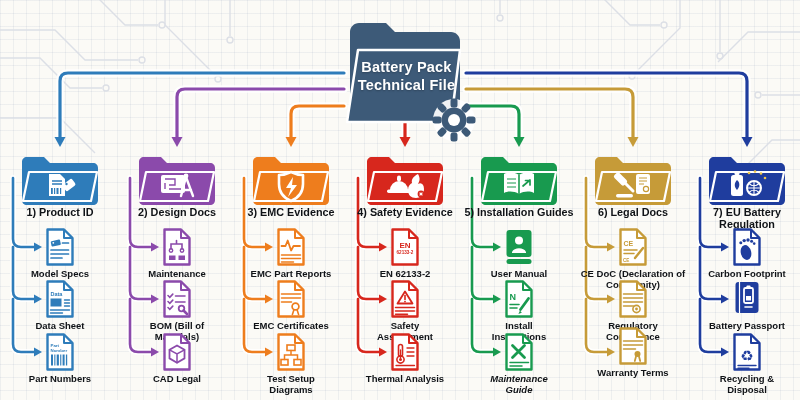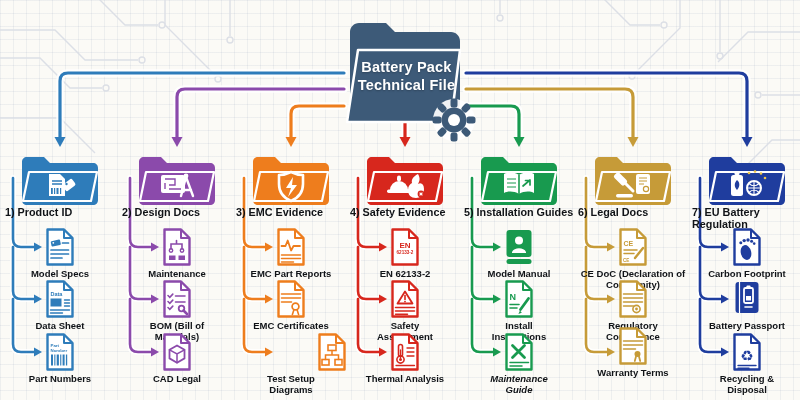--- a/index.html
+++ b/index.html
@@ -19,21 +19,21 @@
   #central .ctitle{
     position:absolute;left:8px;top:52px;width:113px;text-align:center;
     color:#fff;font-size:14.5px;font-weight:bold;line-height:1.25;letter-spacing:.2px;
     text-shadow:0 1px 2px rgba(0,0,0,0.25);
   }
   #central .gear{position:absolute;right:-10px;bottom:-8px;}
   .column{position:absolute;top:148px;width:112px;height:252px;z-index:2;}
   .branch{position:absolute;left:0;top:0;}
   .folder{position:absolute;left:12px;top:0;width:88px;height:58px;cursor:pointer;}
   .col-label{
-    position:absolute;left:1px;top:58px;width:110px;text-align:left;
+    position:absolute;left:1px;top:58px;width:110px;text-align:center;
     font-size:10.8px;font-weight:bold;color:#101317;line-height:1.15;
   }
   .item{position:absolute;left:38px;width:36px;height:40px;cursor:pointer;}
   .item-icon{display:block;color:var(--col);}
   .item-label{
     position:absolute;left:-24px;top:42px;width:84px;text-align:center;
     font-size:9.5px;font-weight:bold;color:#101317;line-height:1.12;
   }
   .item-label.wide{left:-52px;width:140px;}
 </style>
@@ -270,21 +270,21 @@
         <div class="item" style="top: 131px;">
     <svg class="item-icon" width="36" height="40" viewBox="0 0 36 40">
             <path d="M5.5,2.5 H22 L30.5,11 V37.5 H5.5 Z" fill="#fff" stroke="currentColor" stroke-width="2.4" stroke-linejoin="round"></path>
             <path d="M22,2.5 V11 H30.5" fill="none" stroke="currentColor" stroke-width="2" stroke-linejoin="round"></path>
             <path d="M8.5,15 h19 M8.5,19 h19 M8.5,23 h10" stroke="currentColor" fill="none" stroke-linecap="round" stroke-width="1.6"></path>
             <circle cx="22.5" cy="27.5" r="3.4" fill="none" stroke="currentColor" stroke-width="1.7"></circle>
             <path d="M21,30.5 l-1.6,5 M24,30.5 l1.6,5" stroke="currentColor" fill="none" stroke-linecap="round" stroke-width="1.6"></path>
           </svg>
     <div class="item-label">EMC Certificates</div>
   </div>
-        <div class="item" style="top: 184px; padding-left: 41px;">
+        <div class="item" style="top: 184px;">
     <svg class="item-icon" width="36" height="40" viewBox="0 0 36 40">
             <path d="M5.5,2.5 H22 L30.5,11 V37.5 H5.5 Z" fill="#fff" stroke="currentColor" stroke-width="2.4" stroke-linejoin="round"></path>
             <path d="M22,2.5 V11 H30.5" fill="none" stroke="currentColor" stroke-width="2" stroke-linejoin="round"></path>
             <rect x="14" y="13" width="8" height="5.5" fill="none" stroke="currentColor" stroke-width="1.6"></rect>
             <path d="M18,18.5 V23 M11.5,27.5 V23 H24.5 V27.5" stroke="currentColor" fill="none" stroke-linecap="round" stroke-width="1.5"></path>
             <rect x="8" y="27.5" width="7" height="5.5" fill="none" stroke="currentColor" stroke-width="1.6"></rect>
             <rect x="21" y="27.5" width="7" height="5.5" fill="none" stroke="currentColor" stroke-width="1.6"></rect>
           </svg>
     <div class="item-label">Test Setup Diagrams</div>
   </div>
@@ -365,21 +365,21 @@
       </svg>
     </div>
     <div class="col-label">5) Installation Guides</div>
   <div class="item" style="top: 79px;">
     <svg class="item-icon" width="36" height="40" viewBox="0 0 36 40">
             <rect x="5.5" y="3" width="25" height="27" rx="3" fill="currentColor"></rect>
             <rect x="5.5" y="32" width="25" height="5" rx="2.5" fill="currentColor"></rect>
             <circle cx="18" cy="13.5" r="4" fill="#fff"></circle>
             <path d="M11,25 c2,-5 12,-5 14,0 v1 h-14 z" fill="#fff"></path>
           </svg>
-    <div class="item-label">Model Manual</div>
+    <div class="item-label">User Manual</div>
   </div>
         <div class="item" style="top: 131px;">
     <svg class="item-icon" width="36" height="40" viewBox="0 0 36 40">
             <path d="M5.5,2.5 H22 L30.5,11 V37.5 H5.5 Z" fill="#fff" stroke="currentColor" stroke-width="2.4" stroke-linejoin="round"></path>
             <path d="M22,2.5 V11 H30.5" fill="none" stroke="currentColor" stroke-width="2" stroke-linejoin="round"></path>
             <text x="8.5" y="21" font-size="9" font-weight="700" fill="currentColor" font-family="Liberation Sans,sans-serif">N</text>
             <path d="M9,25.5 h9 M9,29 h7" stroke="currentColor" fill="none" stroke-linecap="round" stroke-width="1.6"></path>
             <path d="M19.5,30.5 L27.5,19.5" stroke="currentColor" fill="none" stroke-linecap="round" stroke-width="2.8"></path>
             <path d="M19,31.5 l-1.6,3.6 3.4,-1.4 z" fill="currentColor"></path>
           </svg>

